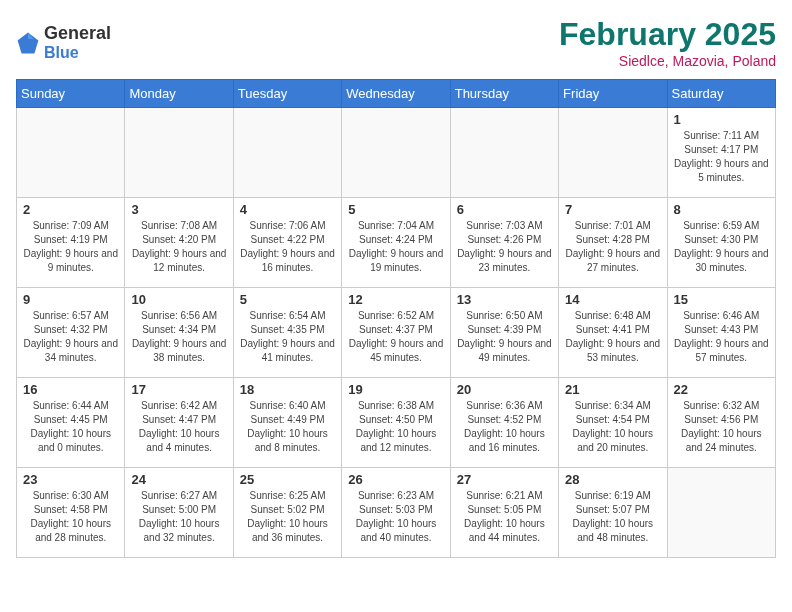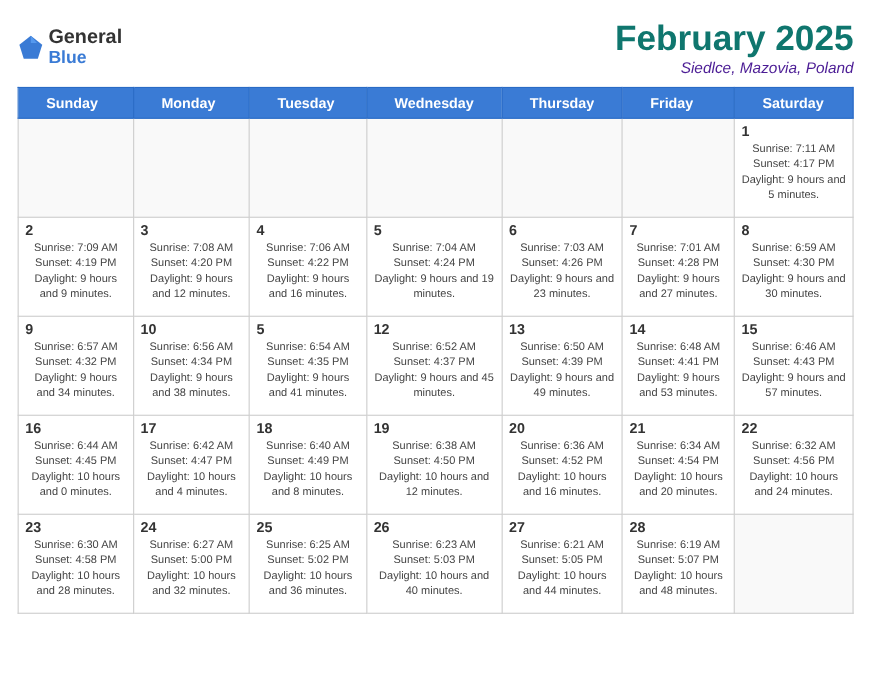--- a/index.html
+++ b/index.html
@@ -38,34 +38,33 @@
     .title-area {
       text-align: right;
     }
     .main-title {
       font-size: 32px;
       font-weight: bold;
       color: #0f766e;
     }
     .subtitle {
       font-size: 14px;
-      color: #4c1d95;
-      font-style: italic;
+      color: #be185d;
     }
     .calendar {
       width: 100%;
       border-collapse: collapse;
       border: 1px solid #ccc;
     }
     .calendar th {
       background: #3a7bd5;
       color: #fff;
       font-size: 13px;
-      font-weight: bold;
-      padding: 6px 25px;
+      font-weight: normal;
+      padding: 6px 4px;
       text-align: left;
       border: 1px solid #2a6bc5;
     }
     .calendar td {
       border: 1px solid #ccc;
       vertical-align: top;
       padding: 4px 6px;
       width: calc(100% / 7);
       height: 90px;
       font-size: 10.5px;

